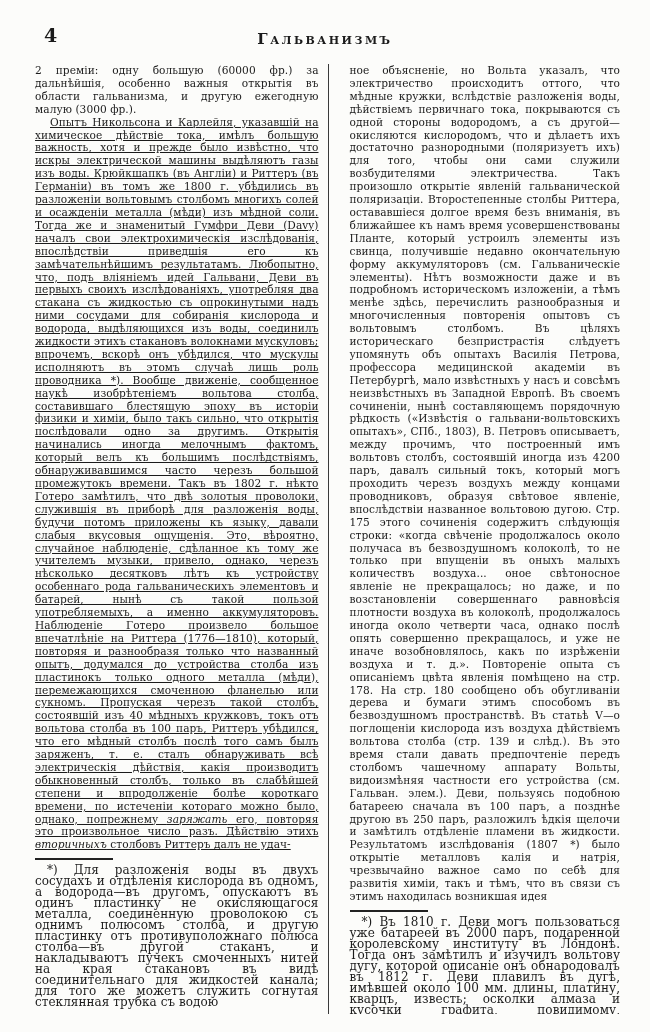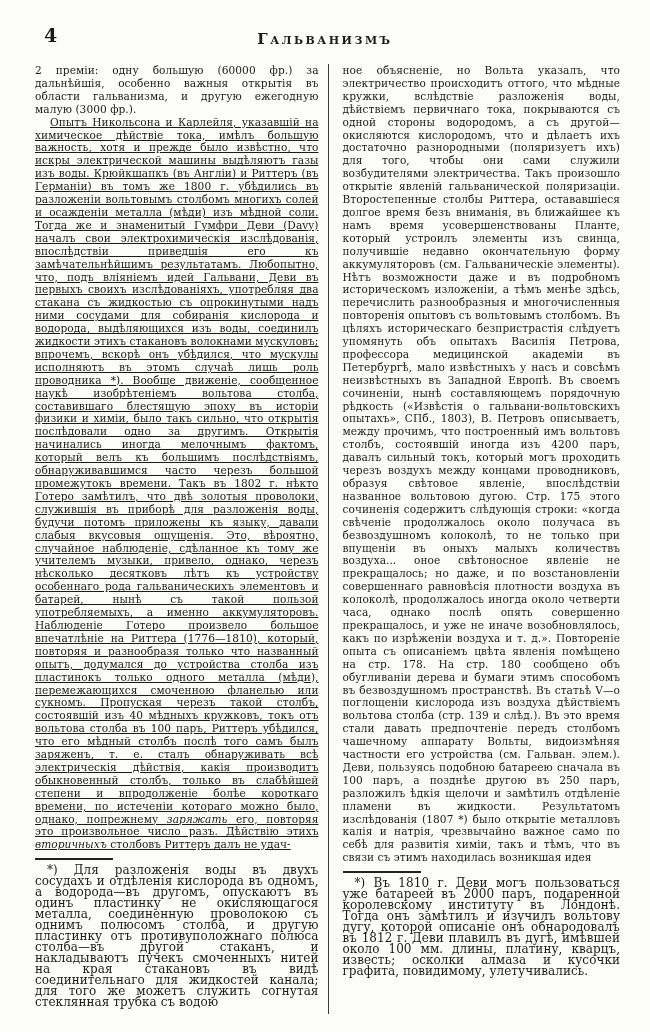--- a/index.html
+++ b/index.html
@@ -44,21 +44,21 @@
     margin: 14px 30px 0 35px;
     height: 950px;
   }
   .column {
     box-sizing: border-box;
     width: 50%;
     overflow: hidden;
   }
   .column-left { padding-right: 9px; }
   .column-right {
-    padding-left: 14px;
+    padding-left: 21px;
     border-left: 1px solid #3a3a3a;
   }
   .body-text {
     font-size: 10.6px;
     line-height: 12.9px;
     text-align: justify;
     letter-spacing: 0.05px;
   }
   .para { margin: 0; }
   .para.indent { text-indent: 15px; text-decoration: underline; }

